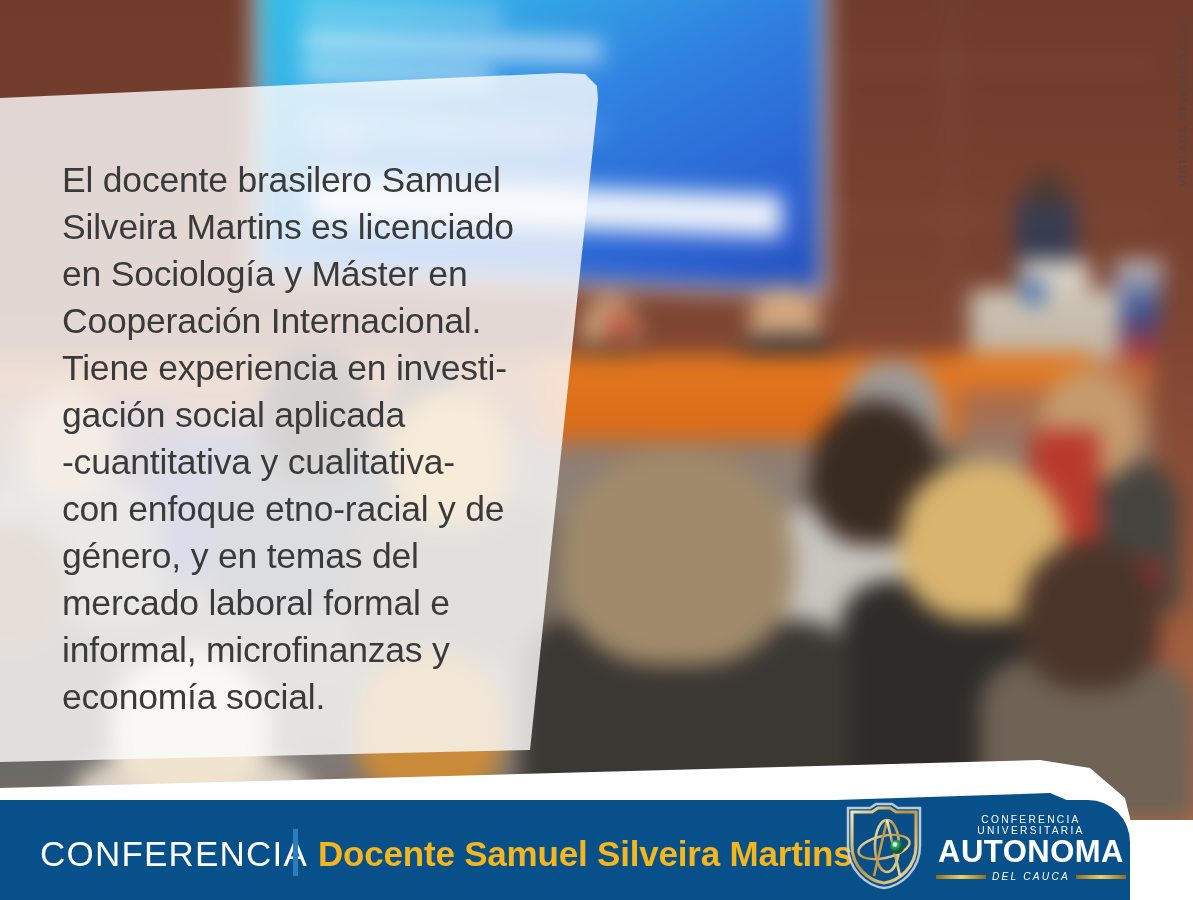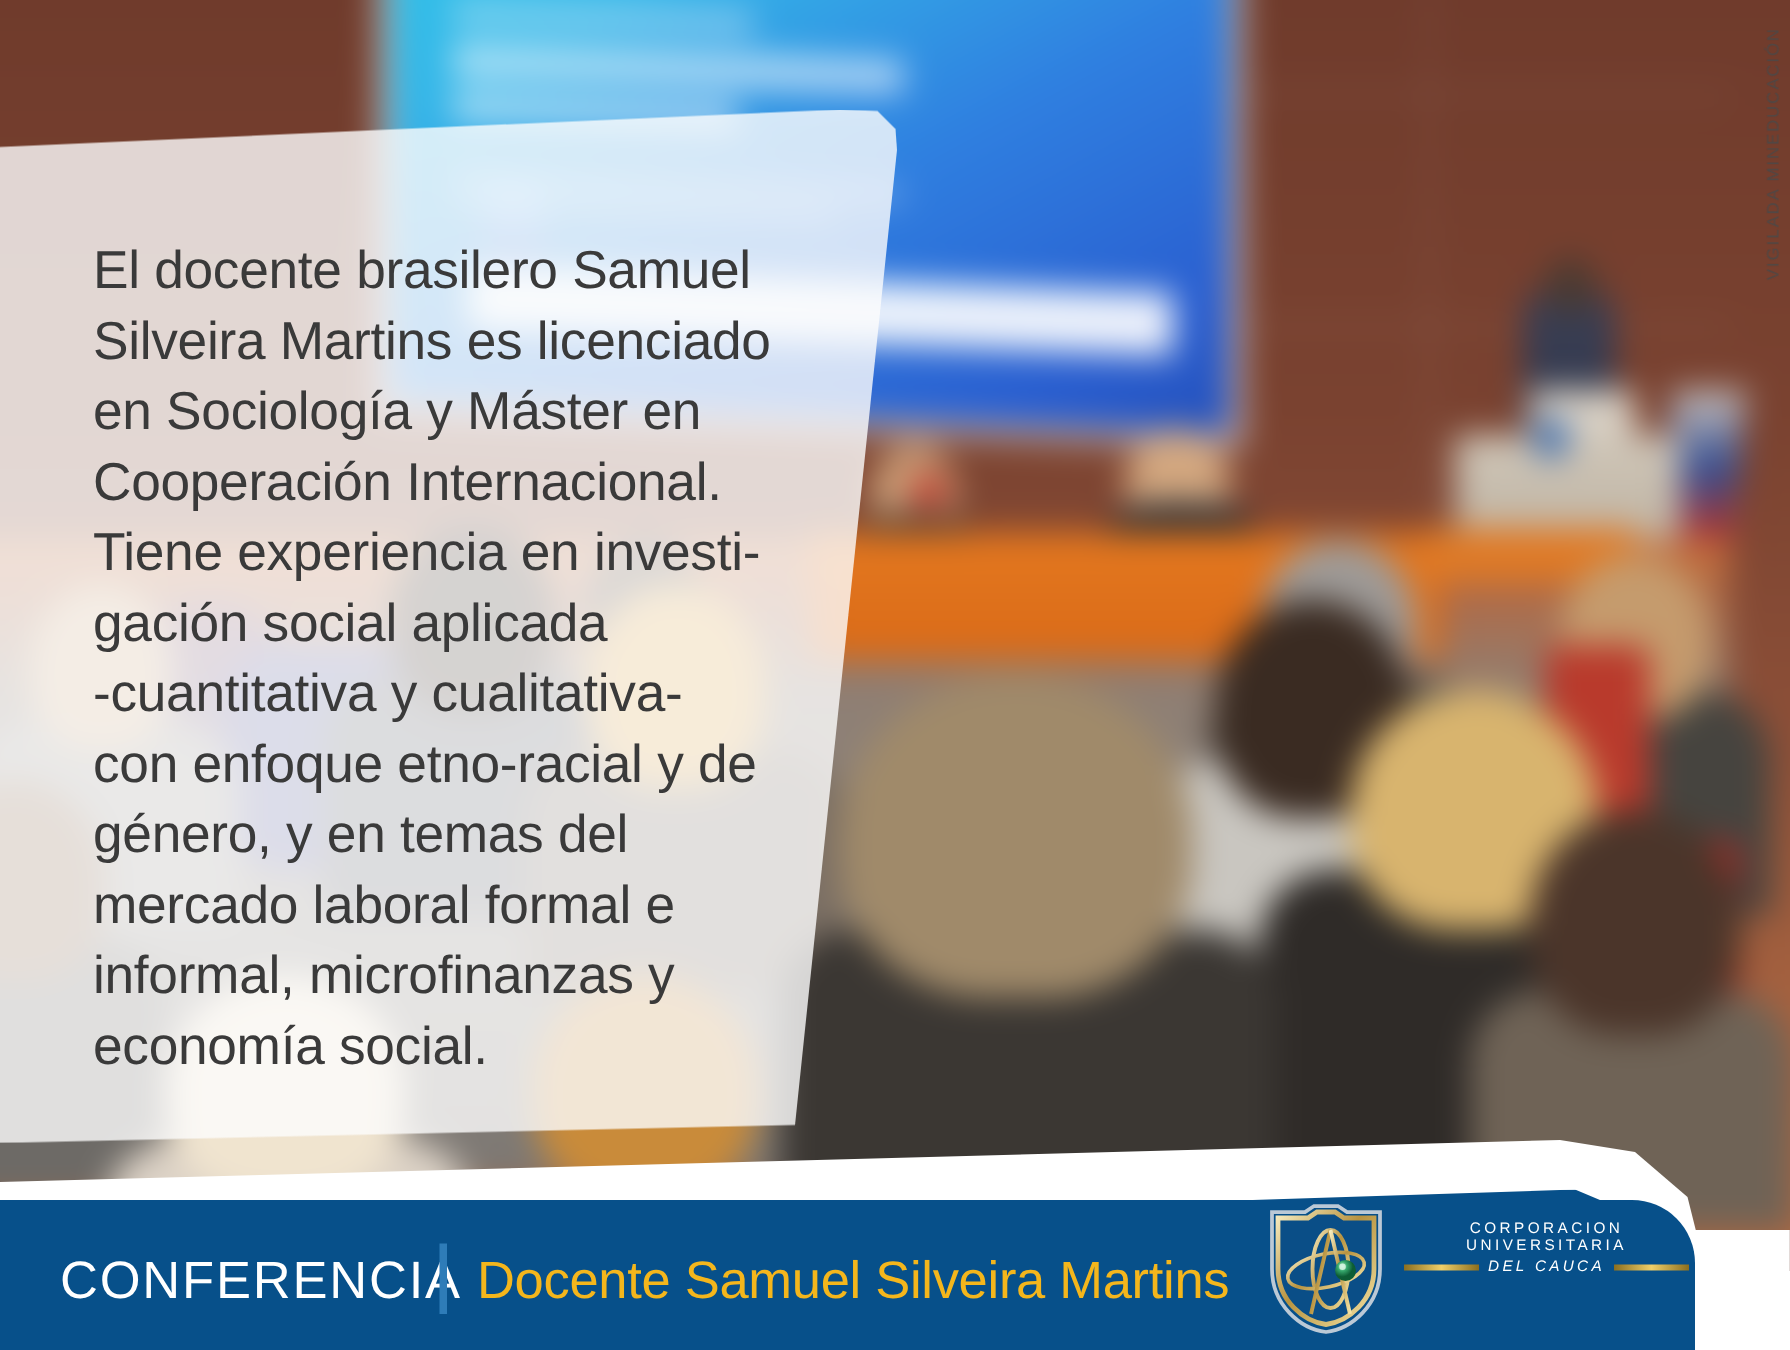--- a/index.html
+++ b/index.html
@@ -207,21 +207,21 @@
   .conf-label{
     position:absolute;left:40px;bottom:26px;
     font-size:35px;color:#ffffff;letter-spacing:1.2px;font-weight:400;
   }
   .divider{
     position:absolute;left:293px;bottom:24px;width:5px;height:47px;
     background:#2e7cb8;
   }
   .conf-name{
     position:absolute;left:318px;bottom:26px;
-    font-size:35px;color:#f4b61c;letter-spacing:-0.2px;font-weight:400;
+    font-size:35px;color:#f4b61c;letter-spacing:-0.2px;font-weight:700;
   }
 
   
   .logo{
     position:absolute;left:840px;bottom:10px;width:280px;height:90px;
   }
   .shield-wrap{position:absolute;left:0;top:2px;width:88px;height:88px;}
   .logo-text{position:absolute;left:96px;top:14px;width:190px;}
   .logo-top{
     font-size:10.2px;color:#ffffff;letter-spacing:2.3px;
@@ -372,21 +372,22 @@
           <path d="M47 18 L34 74" fill="none" stroke="url(#goldg2)" stroke-width="2.6"></path>
           <path d="M47 18 L60 74" fill="none" stroke="url(#goldg2)" stroke-width="2.6"></path>
           <path d="M38 56 H56" fill="none" stroke="url(#goldg2)" stroke-width="2.4"></path>
 
           <circle cx="57" cy="45" r="7" fill="url(#greeng)"></circle>
           <circle cx="55" cy="42.5" r="2.2" fill="#d8f7e4" opacity="0.85"></circle>
         </svg>
       </div>
 
       <div class="logo-text">
-        <div class="logo-top">CORPORACION  UNIVERSITARIA</div>
+        <div class="logo-top">CONFERENCIA  UNIVERSITARIA</div>
+        <div class="logo-main">AUTONOMA</div>
         <div class="logo-bottom">
           <span class="gbar"></span>
           <span class="lb-text">DEL   CAUCA</span>
           <span class="gbar"></span>
         </div>
       </div>
     </div>
 
   </div>
 </div>

